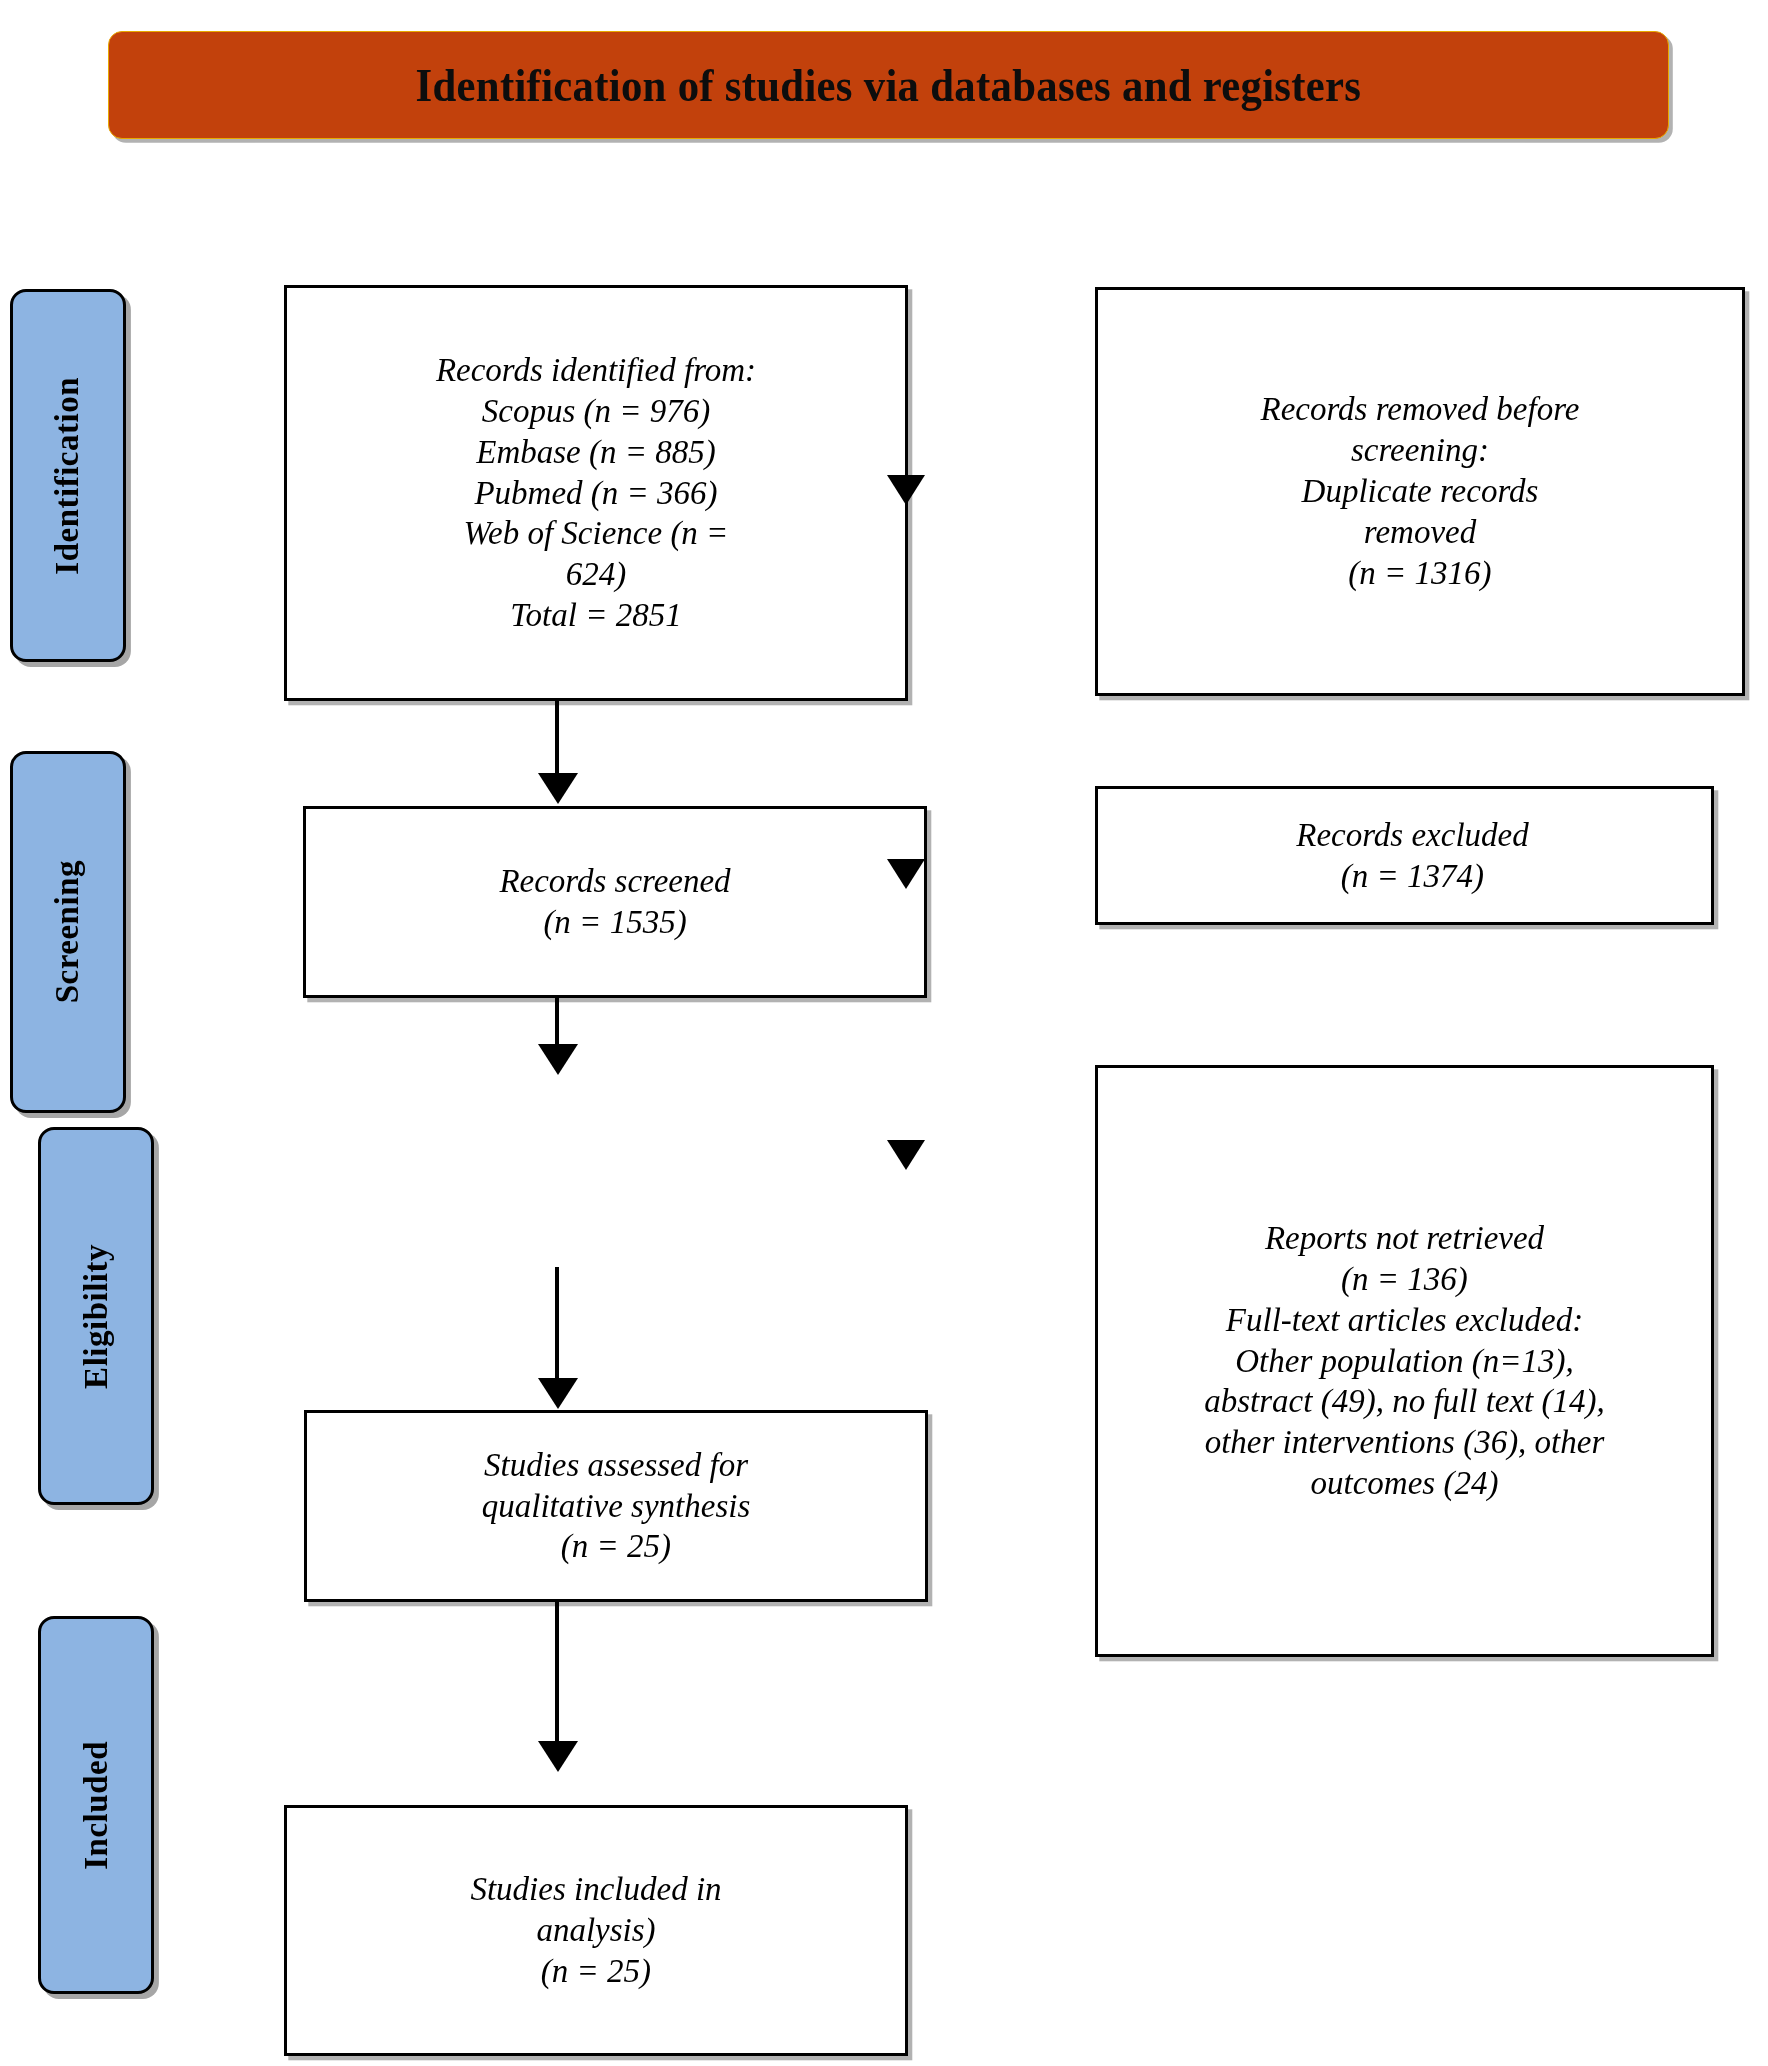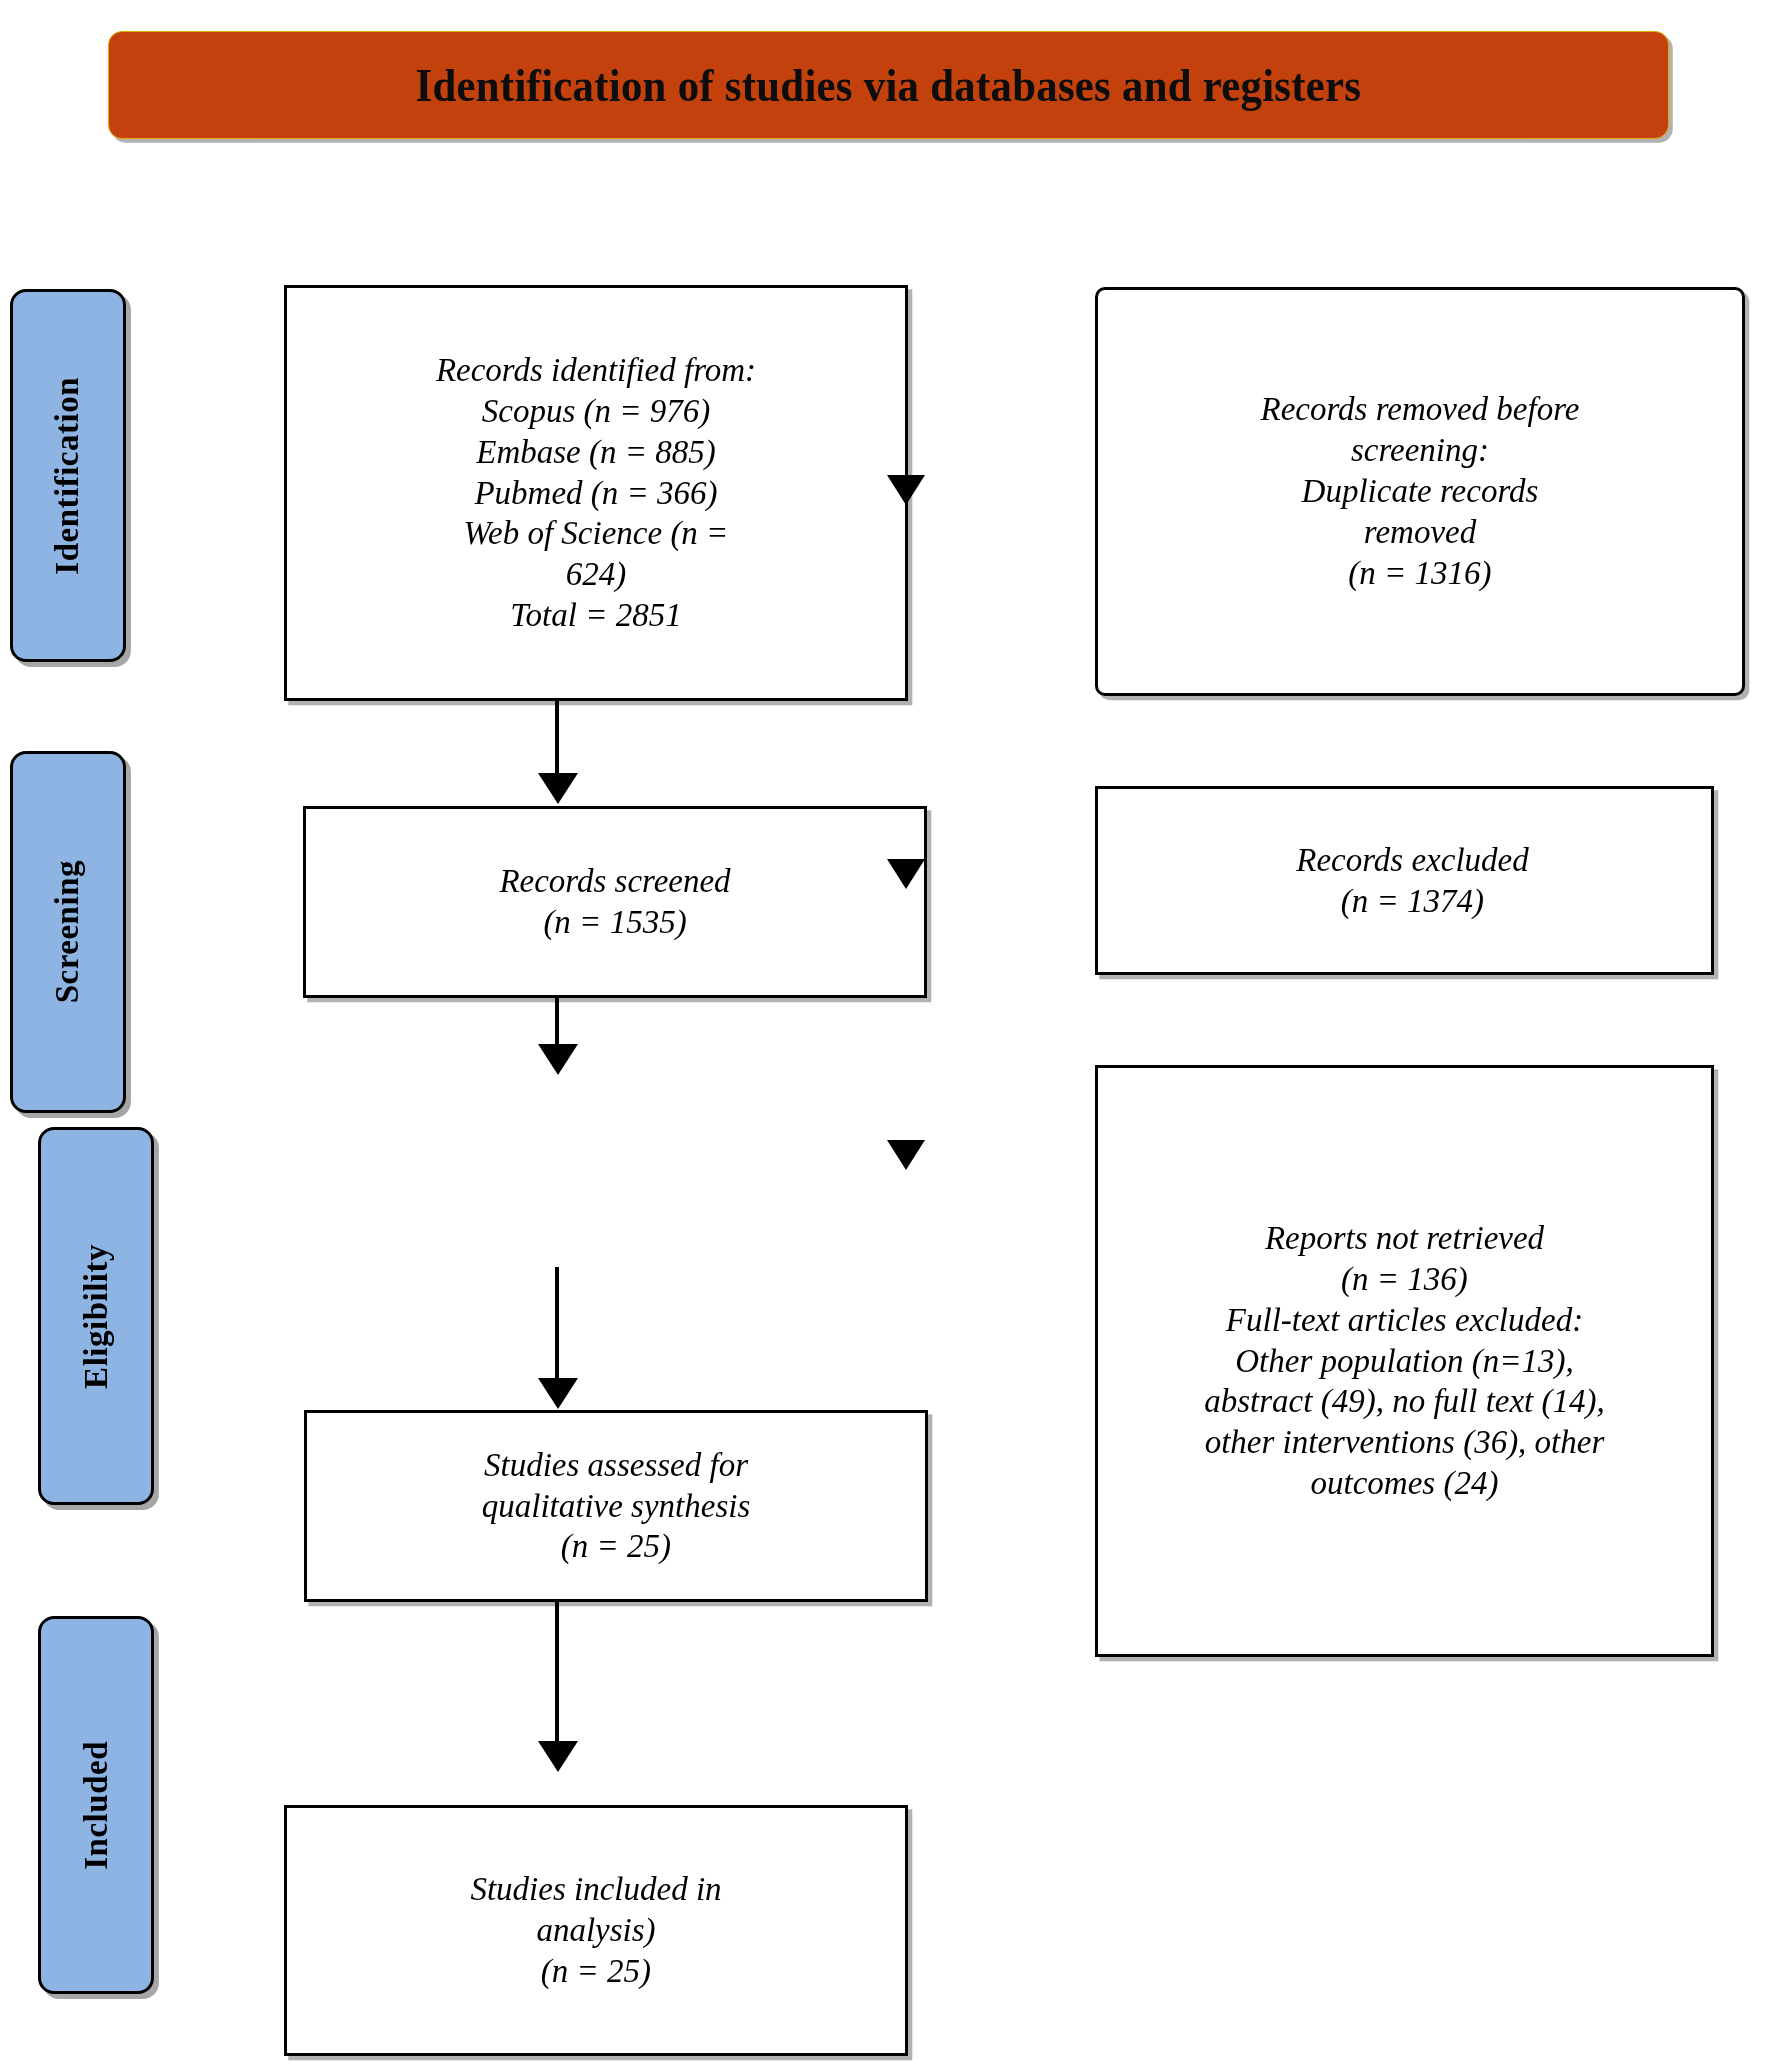--- a/index.html
+++ b/index.html
@@ -155,31 +155,31 @@
   </div>
 
   <div class="fbox" style="left:284px; top:1805px; width:624px; height:251px;padding-left:12px;">
     <div class="lines">
       <div>Studies included in</div>
       <div>analysis)</div>
       <div>(n = 25)</div>
     </div>
   </div>
 
-  <div class="fbox" style="left:1095px; top:287px; width:650px; height:409px;border-radius:10px;">
+  <div class="fbox" style="left:1095px; top:287px; width:650px; height:409px;">
     <div class="lines">
       <div>Records removed before</div>
       <div>screening:</div>
       <div>Duplicate records</div>
       <div>removed</div>
       <div>(n = 1316)</div>
     </div>
   </div>
 
-  <div class="fbox" style="left:1095px; top:786px; width:619px; height:189px;padding-left:28px;">
+  <div class="fbox" style="left:1095px; top:786px; width:619px; height:139px;padding-left:28px;">
     <div class="lines">
       <div>Records excluded</div>
       <div>(n = 1374)</div>
     </div>
   </div>
 
   <div class="fbox" style="left:1095px; top:1065px; width:619px; height:592px;">
     <div class="lines">
       <div>Reports not retrieved</div>
       <div>(n = 136)</div>

